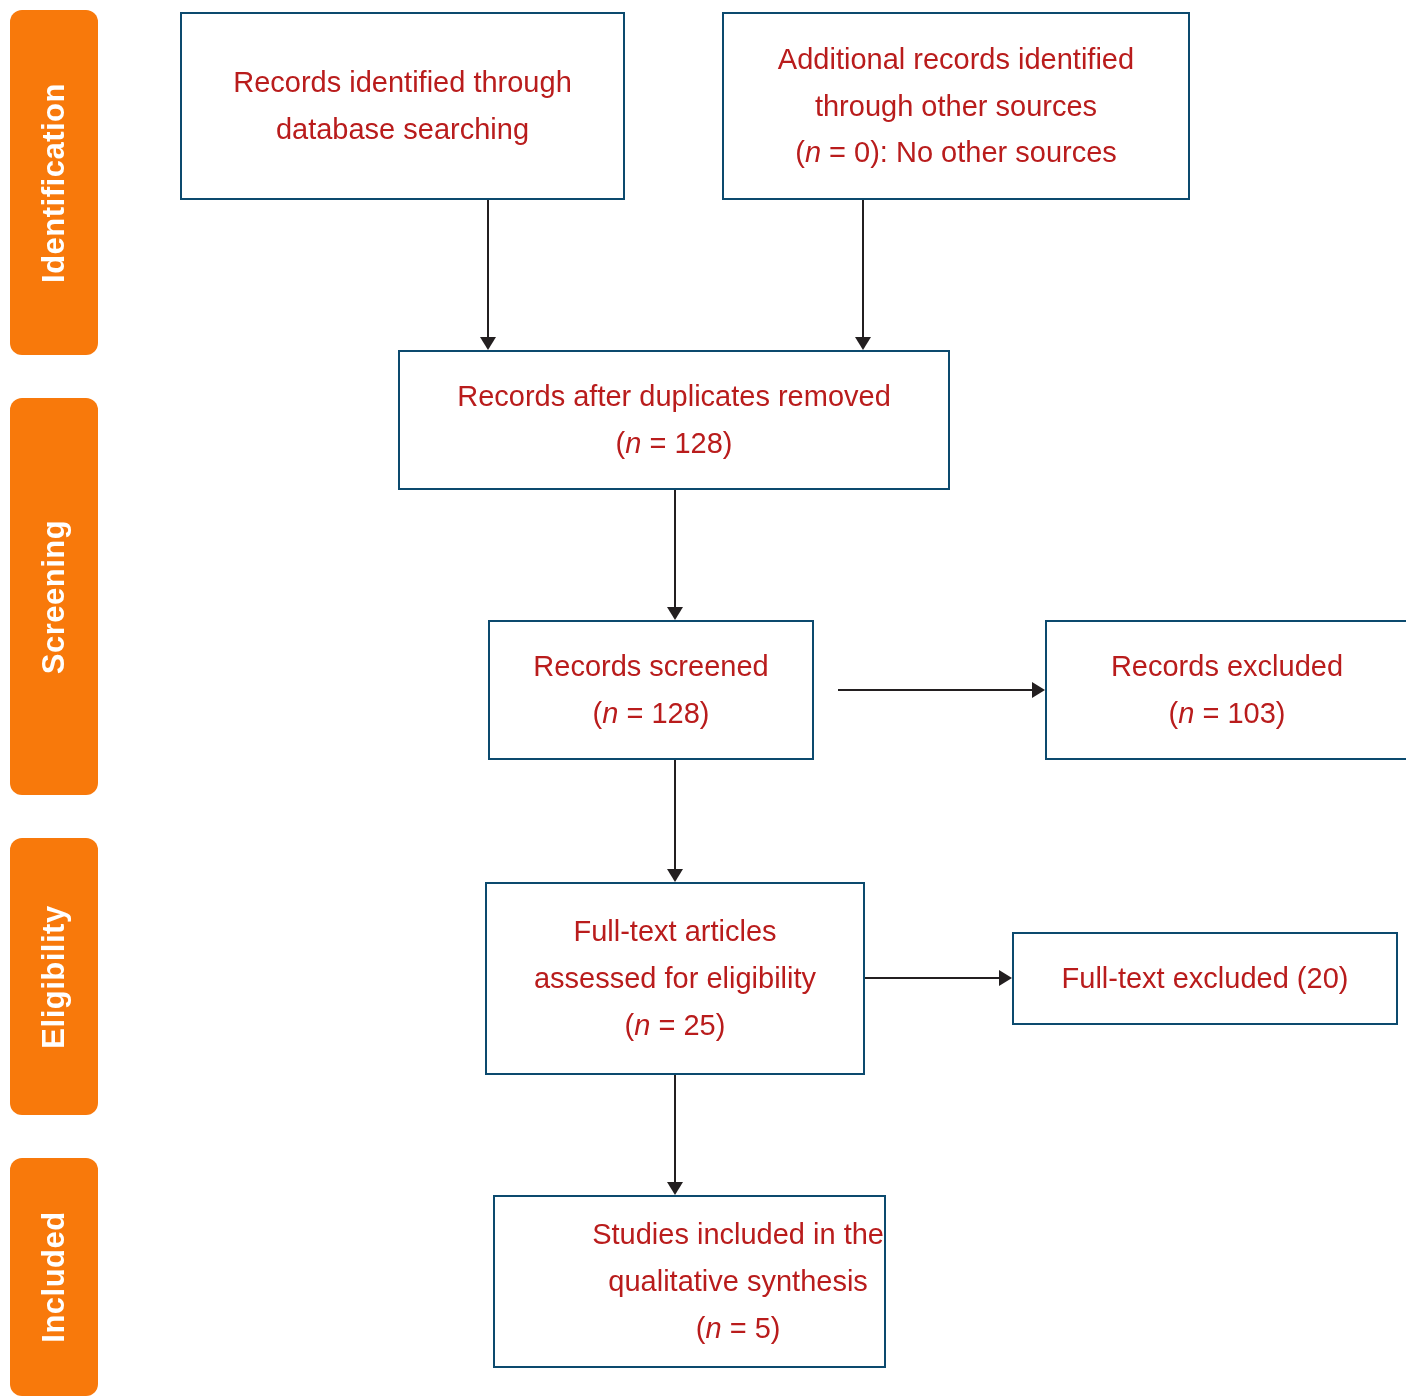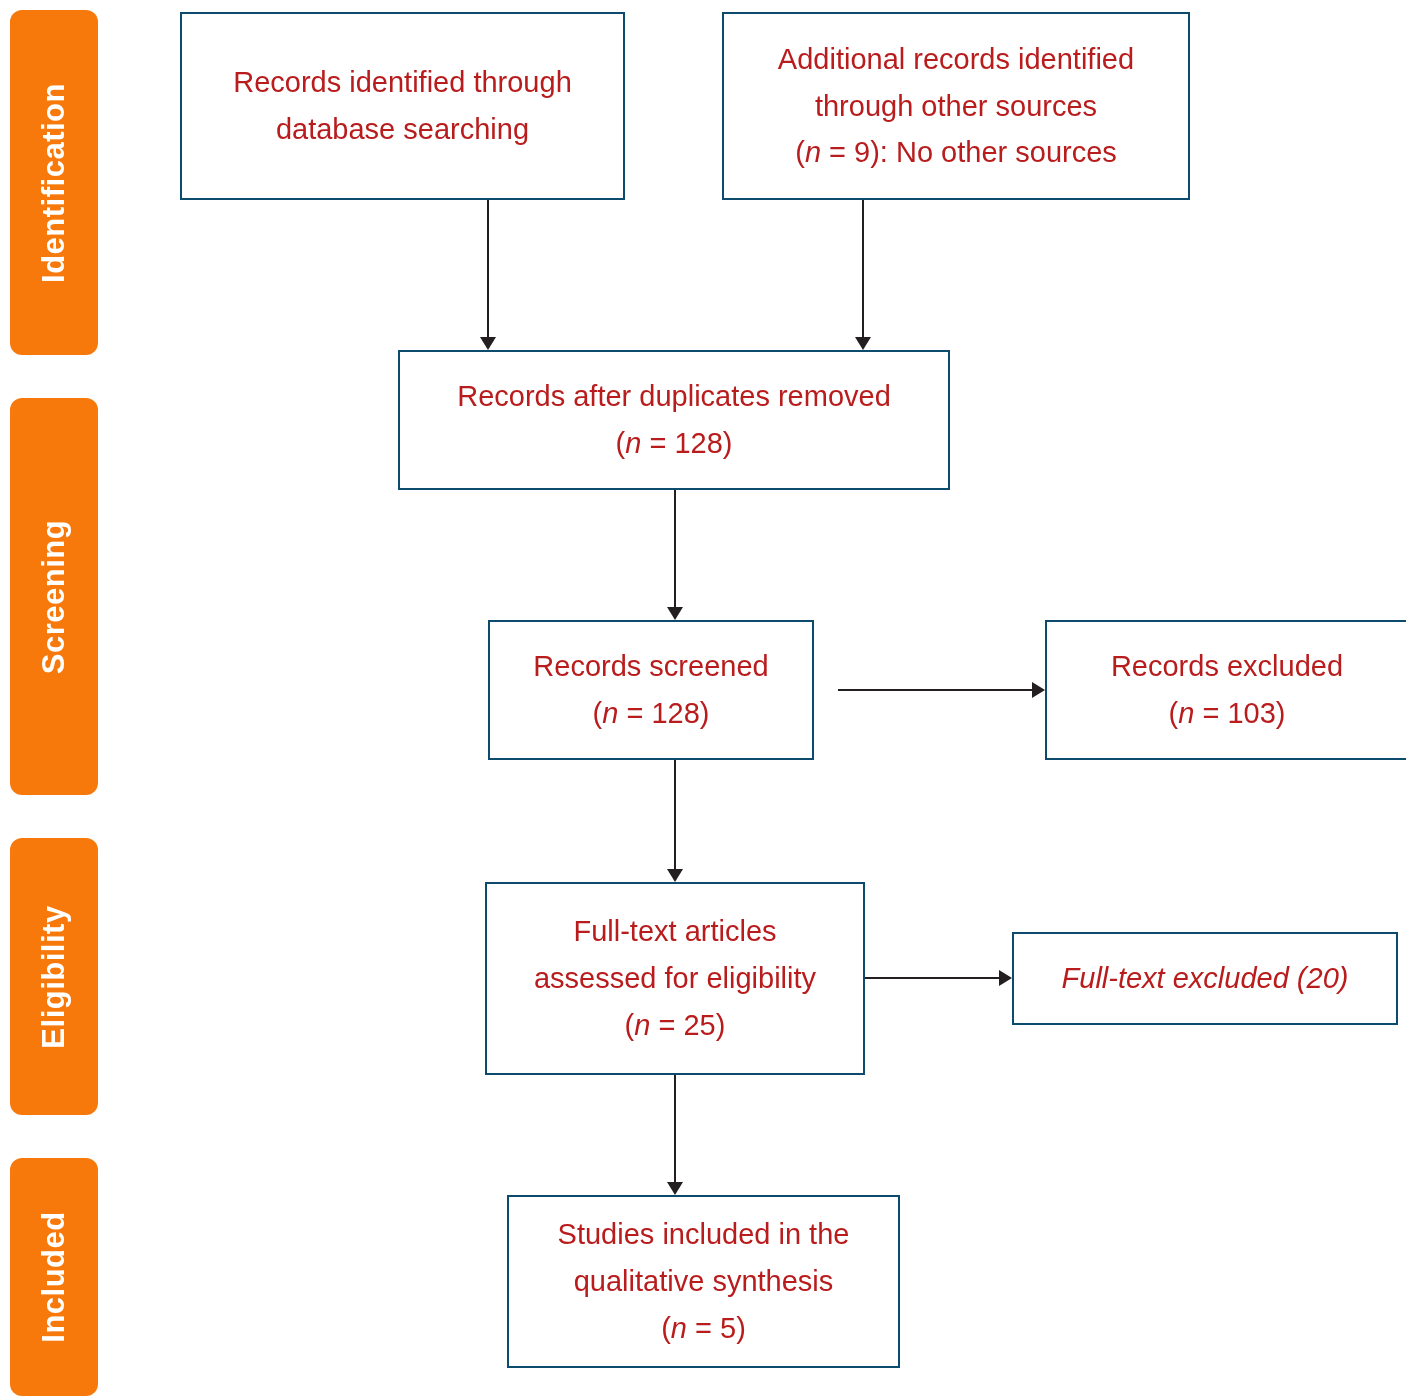--- a/index.html
+++ b/index.html
@@ -85,21 +85,21 @@
     <div class="box-text">
       <div>Records identified through</div>
       <div>database searching</div>
     </div>
   </div>
 
   <div class="box" style="left:722px; top:12px; width:468px; height:188px;">
     <div class="box-text">
       <div>Additional records identified</div>
       <div>through other sources</div>
-      <div class="count"><span>(</span><i>n</i><span> = 9): No other sources</span></div>
+      <div class="count"><span>(</span><i>n</i><span> = 0): No other sources</span></div>
     </div>
   </div>
 
   <div class="box" style="left:398px; top:350px; width:552px; height:140px;">
     <div class="box-text">
       <div>Records after duplicates removed</div>
       <div class="count"><span>(</span><i>n</i><span> = 128)</span></div>
     </div>
   </div>
 
@@ -118,27 +118,27 @@
   </div>
 
   <div class="box" style="left:485px; top:882px; width:380px; height:193px;">
     <div class="box-text">
       <div>Full-text articles</div>
       <div>assessed for eligibility</div>
       <div class="count"><span>(</span><i>n</i><span> = 25)</span></div>
     </div>
   </div>
 
-  <div class="box" style="left:1012px; top:932px; width:386px; height:93px;font-style:italic;">
+  <div class="box" style="left:1012px; top:932px; width:386px; height:93px;">
     <div class="box-text">
       <div>Full-text excluded (20)</div>
     </div>
   </div>
 
-  <div class="box" style="left:507px; top:1195px; width:393px; height:173px;">
+  <div class="box" style="left:493px; top:1195px; width:393px; height:173px;justify-content:flex-end;">
     <div class="box-text">
       <div>Studies included in the</div>
       <div>qualitative synthesis</div>
       <div class="count"><span>(</span><i>n</i><span> = 5)</span></div>
     </div>
   </div>
 
   <div class="arrow arrow-v" style="left:480px; top:200px; width:16px; height:150px;">
     <div class="shaft"></div>
     <div class="head"></div>

